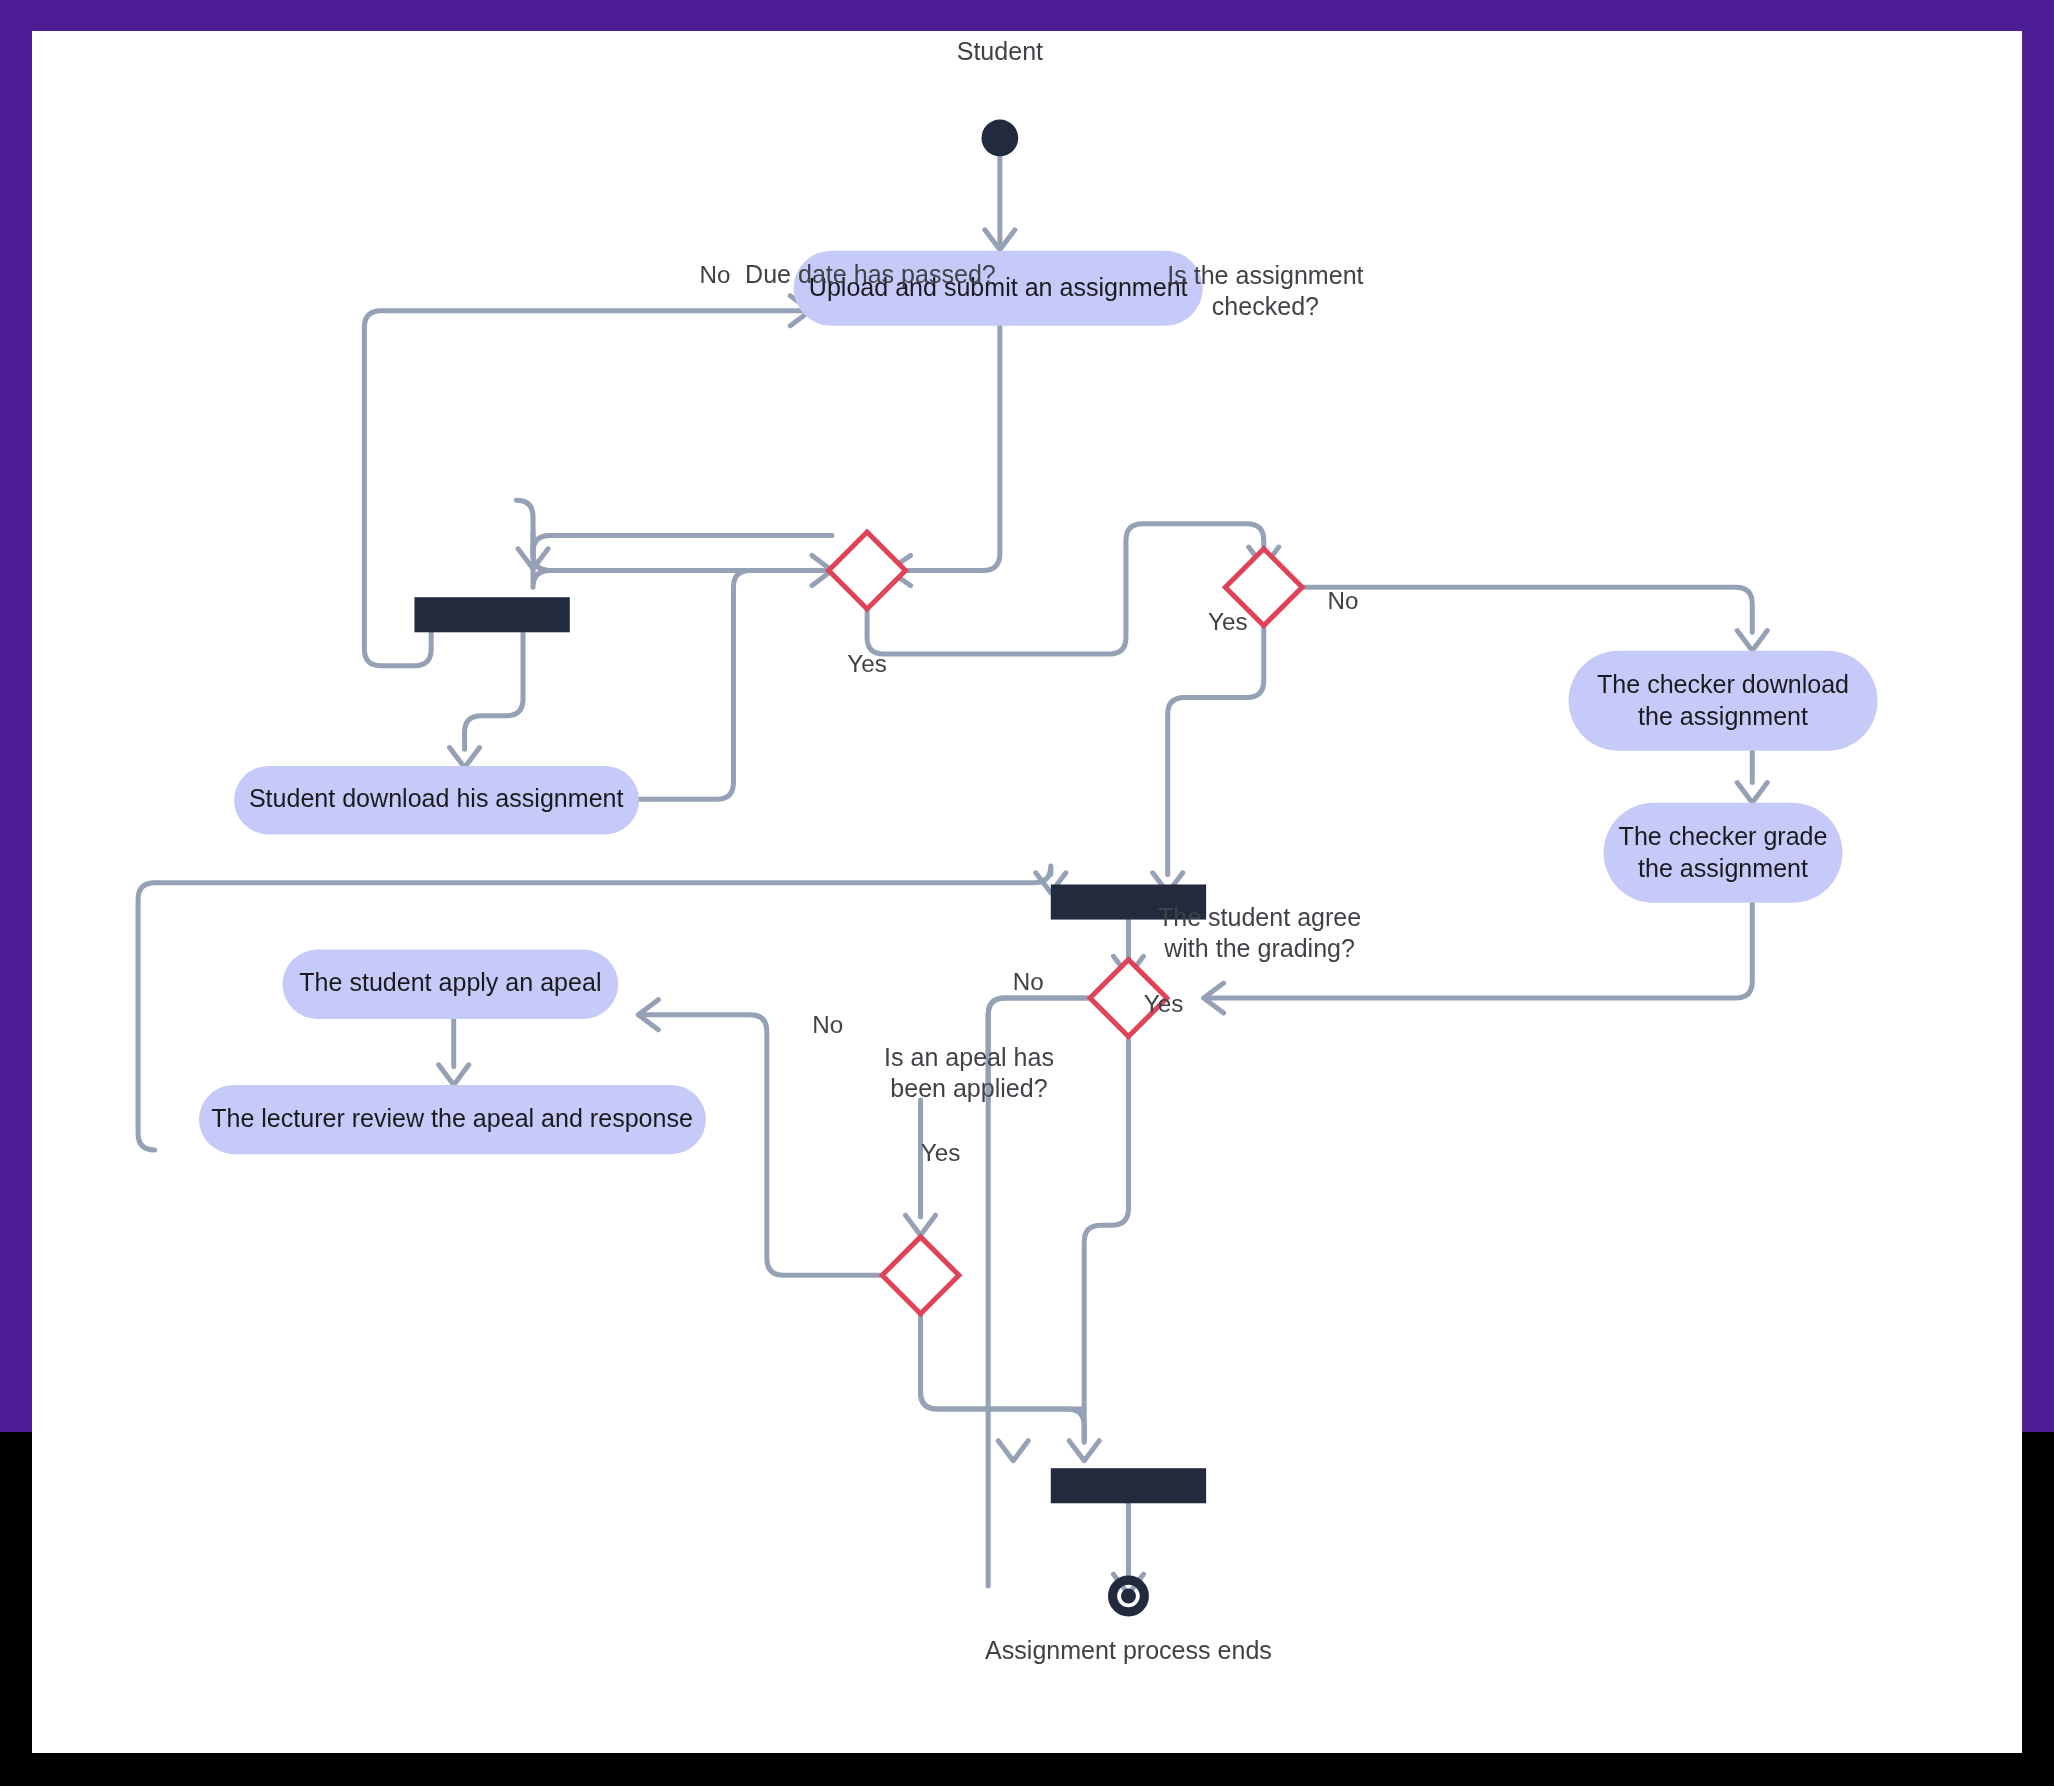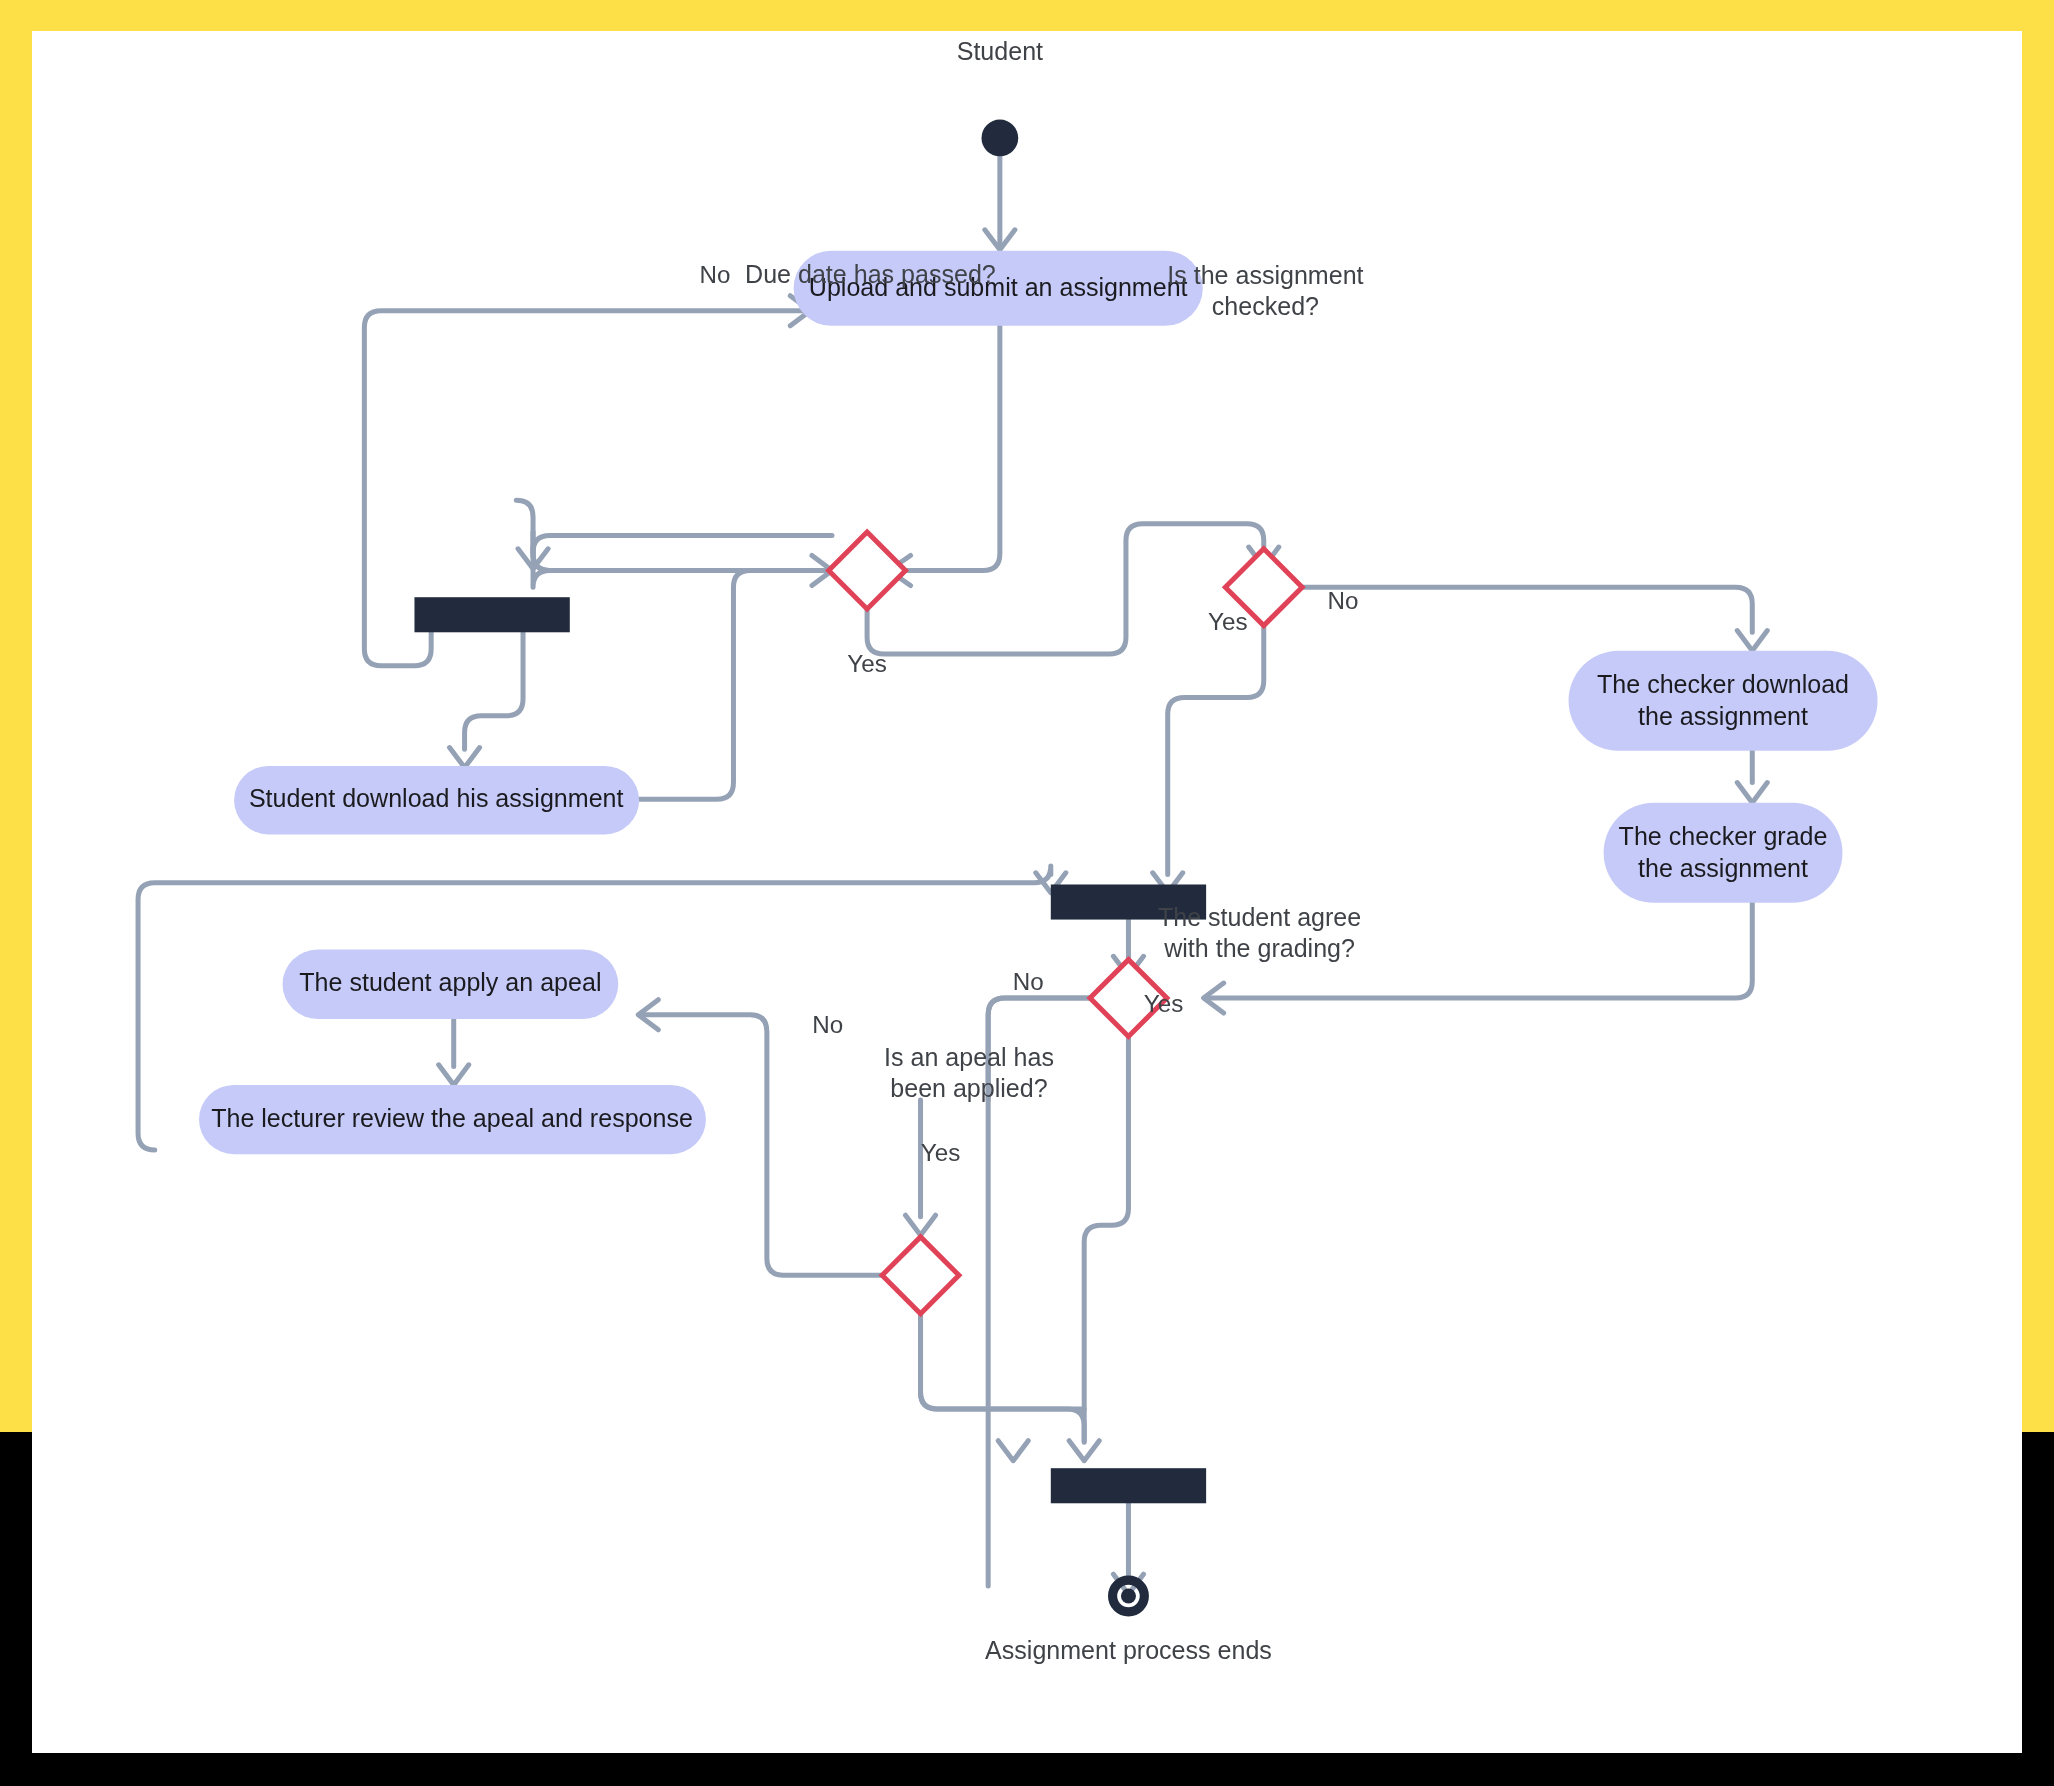--- a/index.html
+++ b/index.html
@@ -9,21 +9,21 @@
     background: #000000;
     width: 2055px;
     height: 1787px;
     overflow: hidden;
     font-family: "Liberation Sans", sans-serif;
   }
   #page {
     position: relative;
     width: 2055px;
     height: 1432px;
-    background: #fde047;
+    background: #4c1d95;
   }
   #canvas {
     position: absolute;
     left: 32px;
     top: 31px;
     width: 1990px;
     height: 1722px;
     background: #ffffff;
   }
   svg#diagram {

